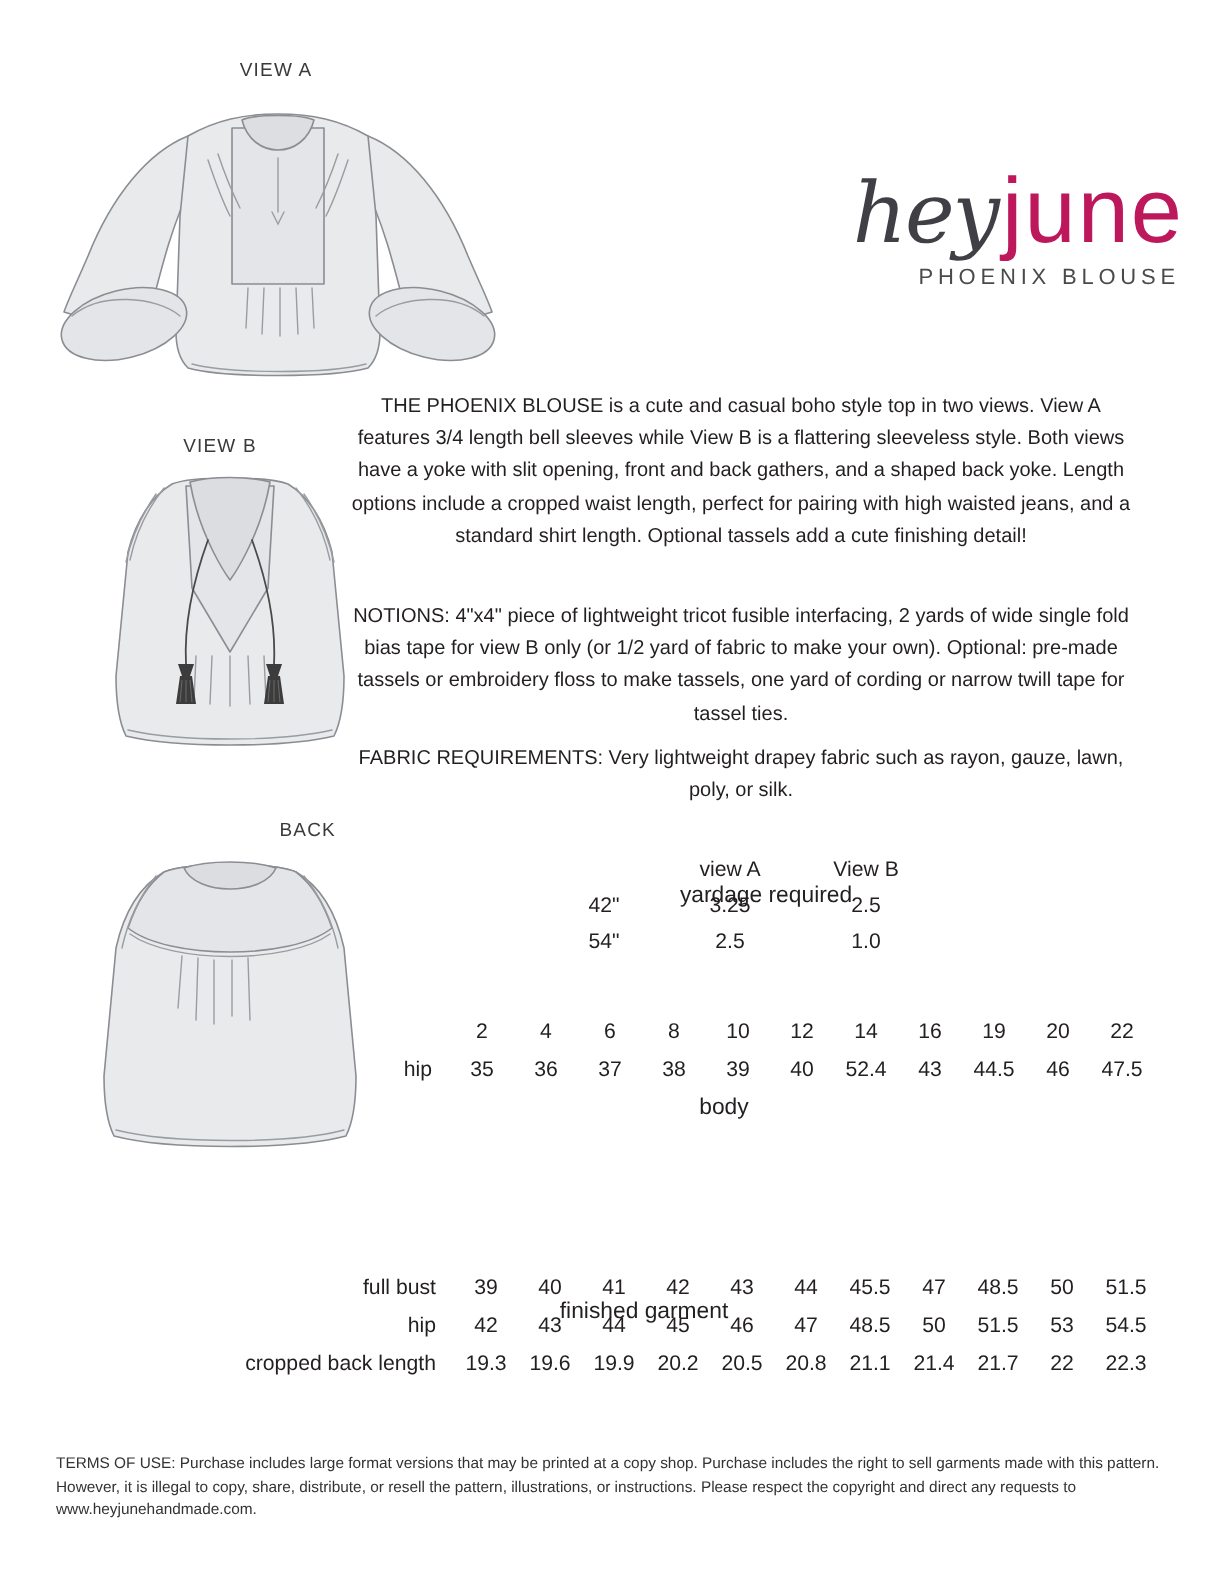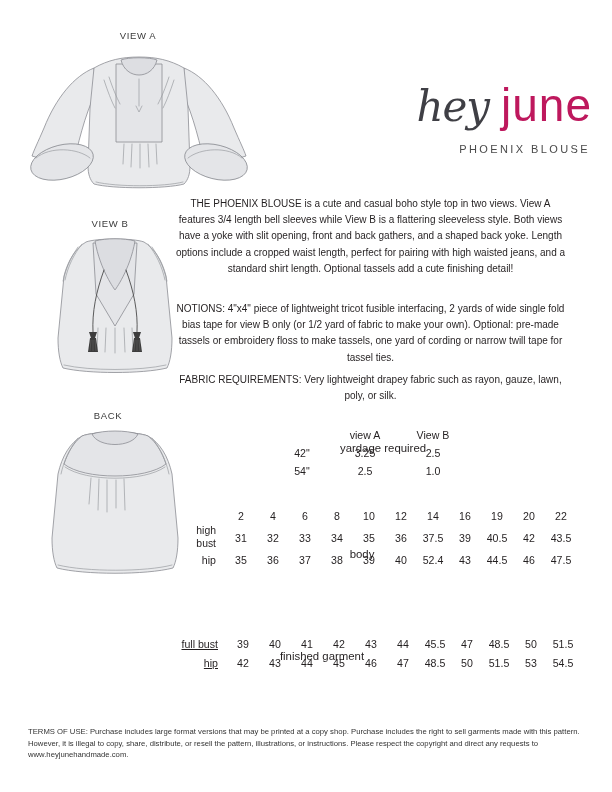--- a/index.html
+++ b/index.html
@@ -35,21 +35,21 @@
     position: absolute;
     left: 392px;
     top: 72px;
     width: 200px;
     text-align: right;
   }
   #logo-row {
     display: flex;
     align-items: flex-end;
     justify-content: flex-end;
-    gap: 12px;
+    gap: 2px;
     height: 56px;
   }
   #logo-hey {
     font-family: "DejaVu Serif", serif;
     font-style: italic;
     font-size: 42px;
     font-weight: 400;
     color: #3f3f45;
     line-height: 1;
     letter-spacing: -1px;
@@ -59,21 +59,21 @@
     font-size: 46px;
     font-weight: 300;
     color: #be185d;
     line-height: 1;
     letter-spacing: 1px;
   }
   #logo-sub {
     font-size: 11px;
     letter-spacing: 2.4px;
     color: #4a4a4a;
-    margin-top: 15px;
+    margin-top: 5px;
     padding-right: 2px;
   }
 
   
   .copy {
     position: absolute;
     left: 173px;
     width: 395px;
     font-size: 10px;
     line-height: 16.2px;
@@ -108,21 +108,21 @@
 
   
   .size-cell { width: 32px; text-align: center; height: 19px; vertical-align: middle; }
   .rowlab { text-align: right; padding-right: 9px; vertical-align: middle; }
 
   #body-table { left: 176px; top: 488px; }
   #body-table .rowlab { width: 40px; }
   #body-table .two-line { line-height: 12.5px; font-size: 10.4px; }
 
   #fin-table { left: 96px; top: 616px; }
-  #fin-table .rowlab { width: 122px; text-decoration: underline; }
+  #fin-table .rowlab { width: 122px; }
 
   
   #terms {
     position: absolute;
     left: 28px;
     top: 726px;
     width: 556px;
     font-size: 7.7px;
     line-height: 11.6px;
     color: #333333;
@@ -226,21 +226,21 @@
       <path d="M53,106 L52,117"></path>
         <path d="M55,106 L55,117"></path>
         <path d="M57,106 L58,117"></path>
       <path d="M97,106 L96,117"></path>
         <path d="M99,106 L99,117"></path>
         <path d="M101,106 L102,117"></path>
     </g>
   </svg>
 </div>
 
-<div class="illus-label" style="left:48px; top:410px;">BACK</div>
+<div class="illus-label" style="left:48px; top:410px;text-align:right;">BACK</div>
 
 <div class="fig" id="fig-back" style="left:36px; top:426px;">
   <svg width="160" height="160" viewBox="0 0 160 160">
     <g fill="#e9eaec" stroke="#8b8d93" stroke-width="0.8" stroke-linejoin="round">
       <path d="M46,10 C58,5 100,5 112,10
                C124,17 132,30 136,48
                L142,112 C142,126 140,136 137,142
                C110,149 48,149 21,142
                C18,136 16,126 16,112
                L22,48 C26,30 34,17 46,10 Z"></path>
@@ -318,37 +318,20 @@
     <td class="size-cell">8</td>
     <td class="size-cell">10</td>
     <td class="size-cell">12</td>
     <td class="size-cell">14</td>
     <td class="size-cell">16</td>
     <td class="size-cell">19</td>
     <td class="size-cell">20</td>
     <td class="size-cell">22</td>
   </tr>
   <tr>
-    <td class="rowlab two-line">
-      <span>high</span><br>
-      <span>bust</span>
-    </td>
-    <td class="size-cell">31</td>
-    <td class="size-cell">32</td>
-    <td class="size-cell">33</td>
-    <td class="size-cell">34</td>
-    <td class="size-cell">35</td>
-    <td class="size-cell">36</td>
-    <td class="size-cell">37.5</td>
-    <td class="size-cell">39</td>
-    <td class="size-cell">40.5</td>
-    <td class="size-cell">42</td>
-    <td class="size-cell">43.5</td>
-  </tr>
-  <tr>
     <td class="rowlab">hip</td>
     <td class="size-cell">35</td>
     <td class="size-cell">36</td>
     <td class="size-cell">37</td>
     <td class="size-cell">38</td>
     <td class="size-cell">39</td>
     <td class="size-cell">40</td>
     <td class="size-cell">52.4</td>
     <td class="size-cell">43</td>
     <td class="size-cell">44.5</td>
@@ -383,16 +366,30 @@
     <td class="size-cell">44</td>
     <td class="size-cell">45</td>
     <td class="size-cell">46</td>
     <td class="size-cell">47</td>
     <td class="size-cell">48.5</td>
     <td class="size-cell">50</td>
     <td class="size-cell">51.5</td>
     <td class="size-cell">53</td>
     <td class="size-cell">54.5</td>
   </tr>
+  <tr>
+    <td class="rowlab">cropped back length</td>
+    <td class="size-cell">19.3</td>
+    <td class="size-cell">19.6</td>
+    <td class="size-cell">19.9</td>
+    <td class="size-cell">20.2</td>
+    <td class="size-cell">20.5</td>
+    <td class="size-cell">20.8</td>
+    <td class="size-cell">21.1</td>
+    <td class="size-cell">21.4</td>
+    <td class="size-cell">21.7</td>
+    <td class="size-cell">22</td>
+    <td class="size-cell">22.3</td>
+  </tr>
 </tbody>
   </table>
 
 <div id="terms">TERMS OF USE:  Purchase includes large format versions that may be printed at a copy shop.  Purchase includes the right to sell garments made with this pattern.  However, it is illegal to copy, share, distribute, or resell the pattern, illustrations, or instructions. Please respect the copyright and direct any requests to www.heyjunehandmade.com.</div>
 
 </body></html>

